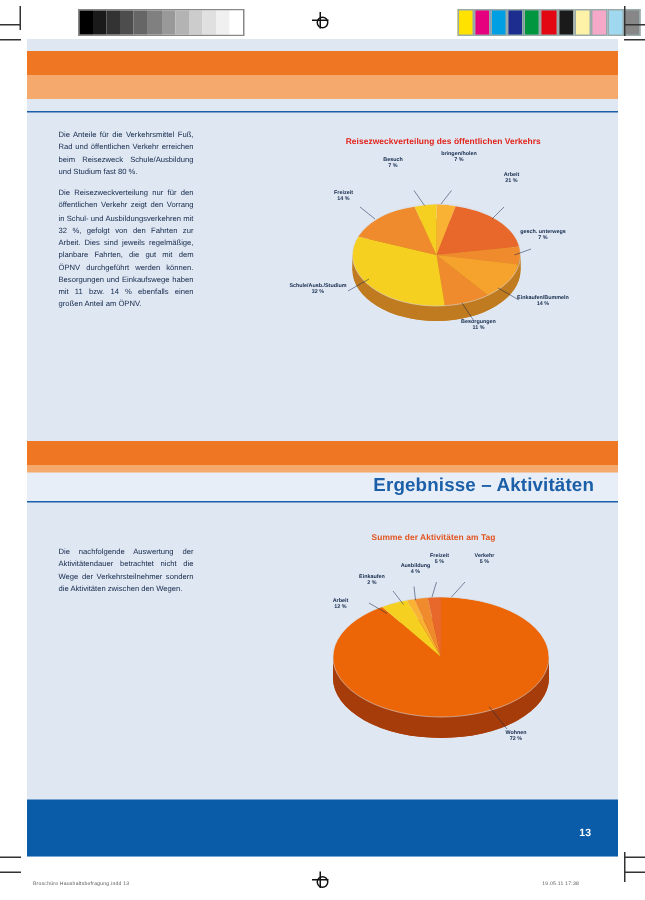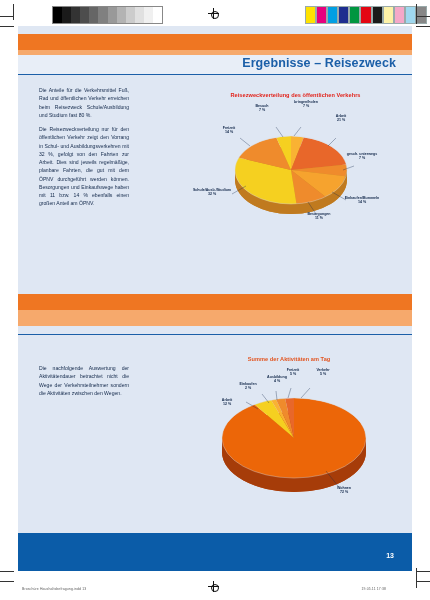--- a/index.html
+++ b/index.html
@@ -111,23 +111,20 @@
   <div class="trim-line" style="left:13px;top:4px;width:1px;height:16px;"></div>
   <div class="trim-line" style="right:13px;top:4px;width:1px;height:20px;"></div>
   <div class="trim-line" style="right:13px;bottom:12px;width:1px;height:20px;"></div>
 
   <div class="sheet">
 
     <div class="spread-half" style="top:0;height:268px;">
 
       <div class="band-orange" style="top:8px;"></div>
       <div class="band-orange-light" style="top:24px;"></div>
-      <div class="band-title-wrap" style="top:29px;">
-        <div class="band-title">Ergebnisse – Reisezweck</div>
-      </div>
       <div class="band-rule" style="top:48px;"></div>
 
       <div class="body-text" style="top:60px;">
         <p>Die Anteile für die Verkehrsmittel Fuß, Rad und öffentlichen Verkehr erreichen beim Reisezweck Schule/Ausbildung und Studium fast 80 %.</p>
         <p>Die Reisezweckverteilung nur für den öffentlichen Verkehr zeigt den Vorrang in Schul- und Ausbildungsverkehren mit 32 %, gefolgt von den Fahrten zur Arbeit. Dies sind jeweils regelmäßige, planbare Fahrten, die gut mit dem ÖPNV durchgeführt werden können. Besorgungen und Einkaufswege haben mit 11 bzw. 14 % ebenfalls einen großen Anteil am ÖPNV.</p>
       </div>
 
       <div class="chart-block" style="left:160px;top:60px;width:230px;height:200px;">
         <div class="chart-title red" style="left:25px;top:6px;width:185px;">Reisezweckverteilung des öffentlichen Verkehrs</div>
 
@@ -205,20 +202,23 @@
             <span>14 %</span>
           </div>
         </div>
       </div>
     </div>
 
     <div class="spread-half" style="top:268px;height:277px;">
 
       <div class="band-orange" style="top:0;"></div>
       <div class="band-orange-light" style="top:16px;"></div>
+      <div class="band-title-wrap" style="top:21px;">
+        <div class="band-title">Ergebnisse – Aktivitäten</div>
+      </div>
       <div class="band-rule" style="top:40px;"></div>
 
       <div class="body-text" style="top:70px;">
         <p>Die nachfolgende Auswertung der Aktivitätendauer betrachtet nicht die Wege der Verkehrsteilnehmer sondern die Aktivitäten zwischen den Wegen.</p>
       </div>
 
       <div class="chart-block" style="left:150px;top:58px;width:244px;height:200px;">
         <div class="chart-title" style="left:36px;top:4px;width:170px;">Summe der Aktivitäten am Tag</div>
 
         <div class="pie-wrap" style="left:38px;top:24px;width:176px;height:140px;">

